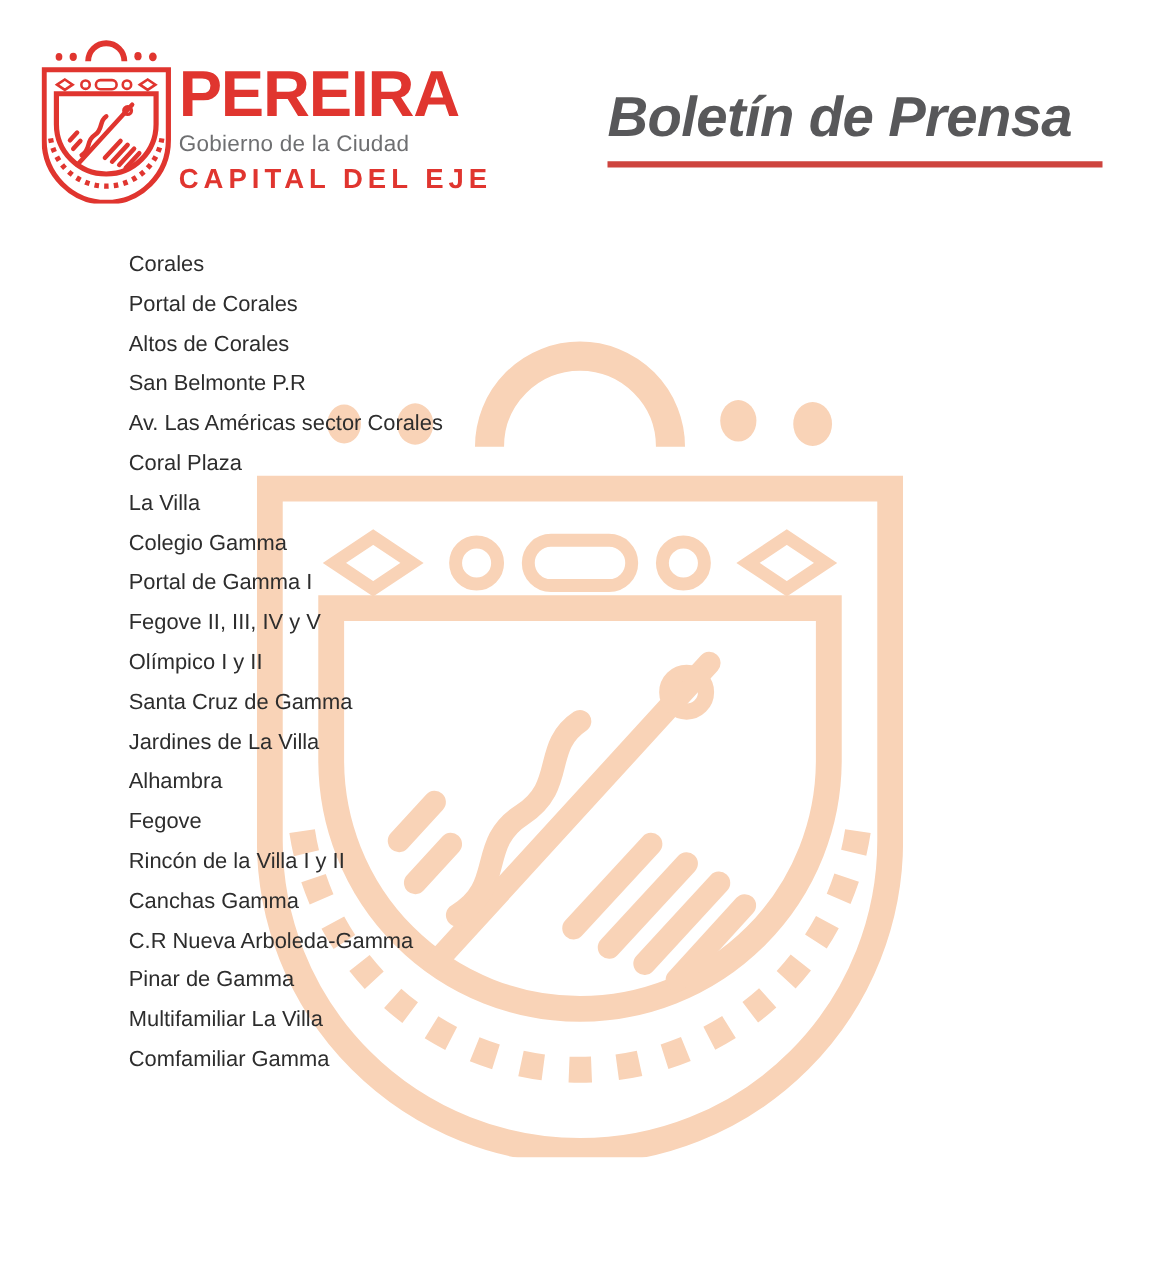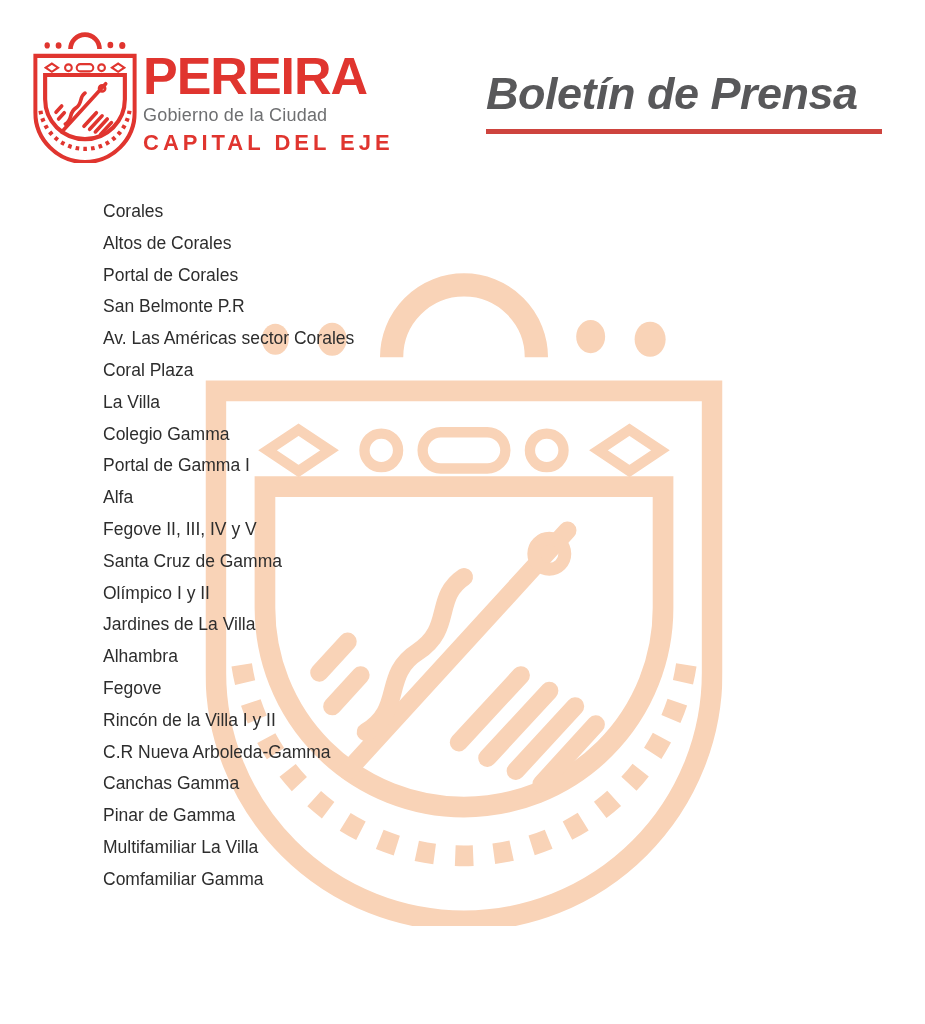--- a/index.html
+++ b/index.html
@@ -117,34 +117,33 @@
 
 <div class="watermark">
   <svg viewBox="0 0 200 253">
       <use href="#crest"></use>
     </svg>
 </div>
 
 <div class="list">
 
 <div class="row">Corales</div>
+    <div class="row">Portal de Corales</div>
     <div class="row">Altos de Corales</div>
-    <div class="row">Portal de Corales</div>
     <div class="row">San Belmonte P.R</div>
     <div class="row">Av. Las Américas sector Corales</div>
     <div class="row">Coral Plaza</div>
     <div class="row">La Villa</div>
     <div class="row">Colegio Gamma</div>
     <div class="row">Portal de Gamma I</div>
-    <div class="row">Alfa</div>
     <div class="row">Fegove II, III, IV y V</div>
+    <div class="row">Olímpico I y II</div>
     <div class="row">Santa Cruz de Gamma</div>
-    <div class="row">Olímpico I y II</div>
     <div class="row">Jardines de La Villa</div>
     <div class="row">Alhambra</div>
     <div class="row">Fegove</div>
     <div class="row">Rincón de la Villa I y II</div>
+    <div class="row">Canchas Gamma</div>
     <div class="row">C.R Nueva Arboleda-Gamma</div>
-    <div class="row">Canchas Gamma</div>
     <div class="row">Pinar de Gamma</div>
     <div class="row">Multifamiliar La Villa</div>
     <div class="row">Comfamiliar Gamma</div>
   </div>
 
 </body></html>

